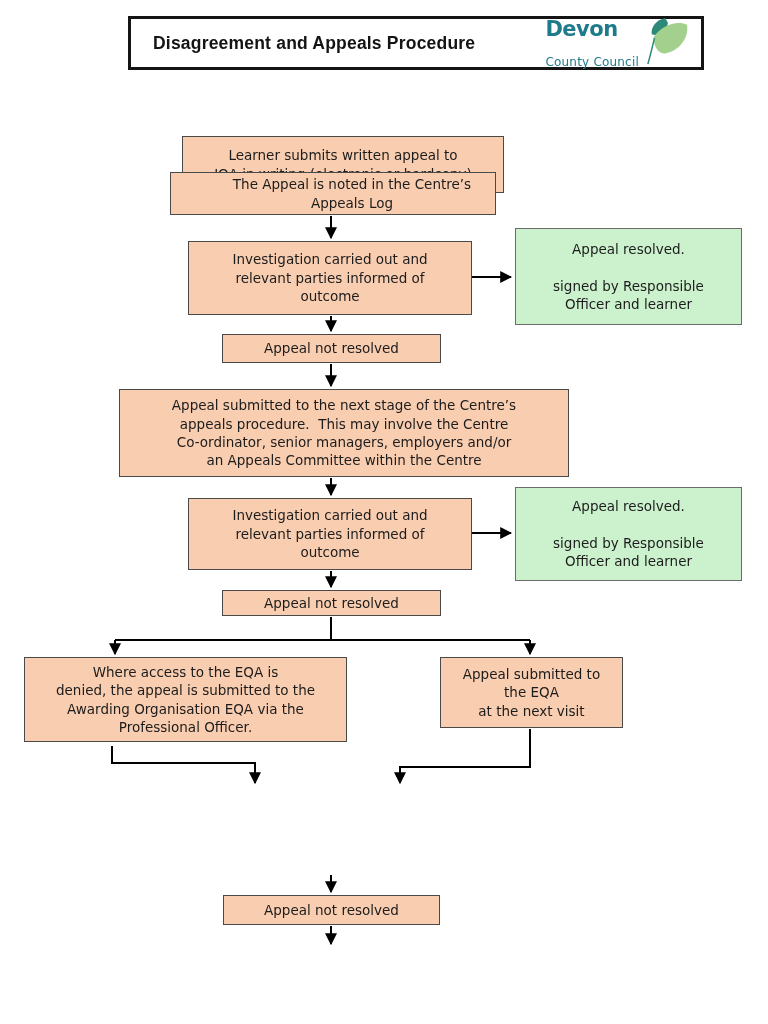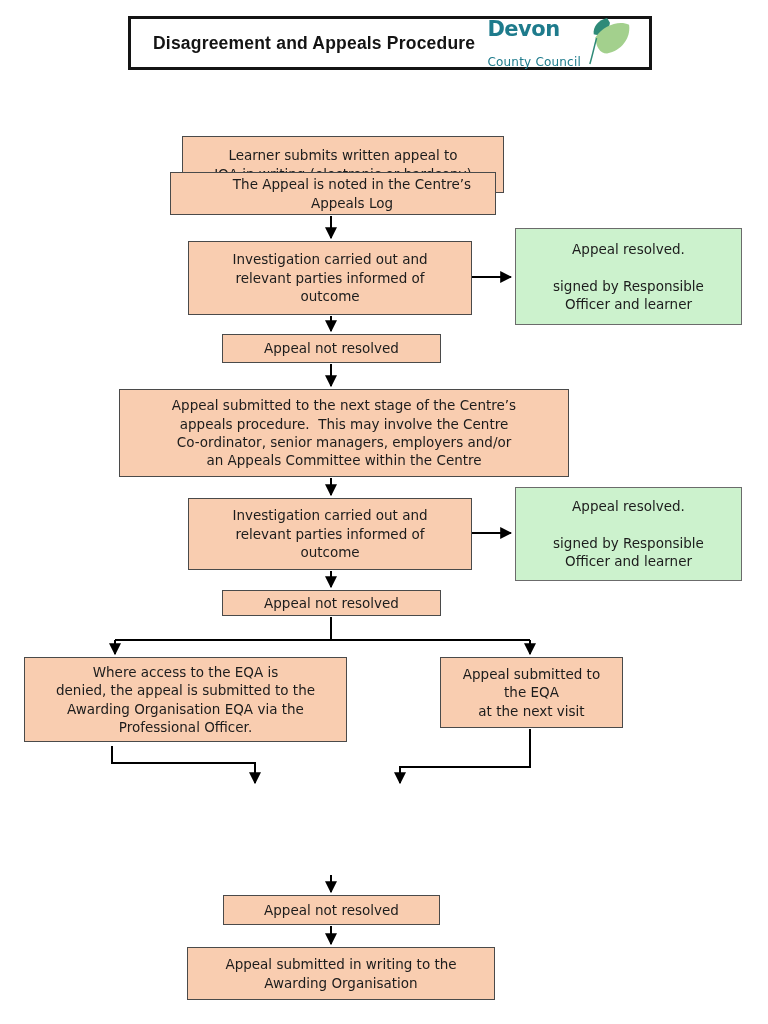--- a/index.html
+++ b/index.html
@@ -36,24 +36,24 @@
   #g2  { left:515px; top:487px; width:227px; height:94px; }
   #n7  { left:222px; top:590px; width:219px; height:26px; }
   #n8  { left:24px;  top:657px; width:323px; height:85px; }
   #n9  { left:440px; top:657px; width:183px; height:71px; }
   #n10 { left:145px; top:786px; width:376px; height:88px; }
   #n11 { left:223px; top:895px; width:217px; height:30px; }
   #n12 { left:187px; top:947px; width:308px; height:53px; }
 
   
   #title-box {
-    position:absolute; z-index:2; left:128px; top:16px; width:524px; height:54px;
+    position:absolute; z-index:2; left:128px; top:16px; width:576px; height:54px;
     box-sizing:border-box; background:#ffffff; border:3px solid #141414;
     display:flex; align-items:center; justify-content:space-between;
-    padding:0 18px 0 22px;
+    padding:0 12px 0 22px;
   }
   #title-text {
     font-family:"Liberation Sans", sans-serif; font-weight:bold;
     font-size:17.5px; color:#141414; letter-spacing:0.2px;
   }
   #logo { display:flex; align-items:center; gap:4px; }
   .logo-text { display:flex; flex-direction:column; align-items:flex-start; line-height:1; }
   .logo-name {
     color:var(--logo-teal); font-size:21px; font-weight:600; letter-spacing:-0.5px;
   }
@@ -168,18 +168,14 @@
     <span class="node-text">Appeal submitted to
 the EQA
 at the next visit</span>
   </div>
 
 
   <div id="n11" class="node peach">
     <span class="node-text">Appeal not resolved</span>
   </div>
 
-  <div id="n12" class="node peach">
-    <span class="node-text">Appeal submitted in writing to the
-Awarding Organisation</span>
-  </div>
 
 </div>
 
 </body></html>

